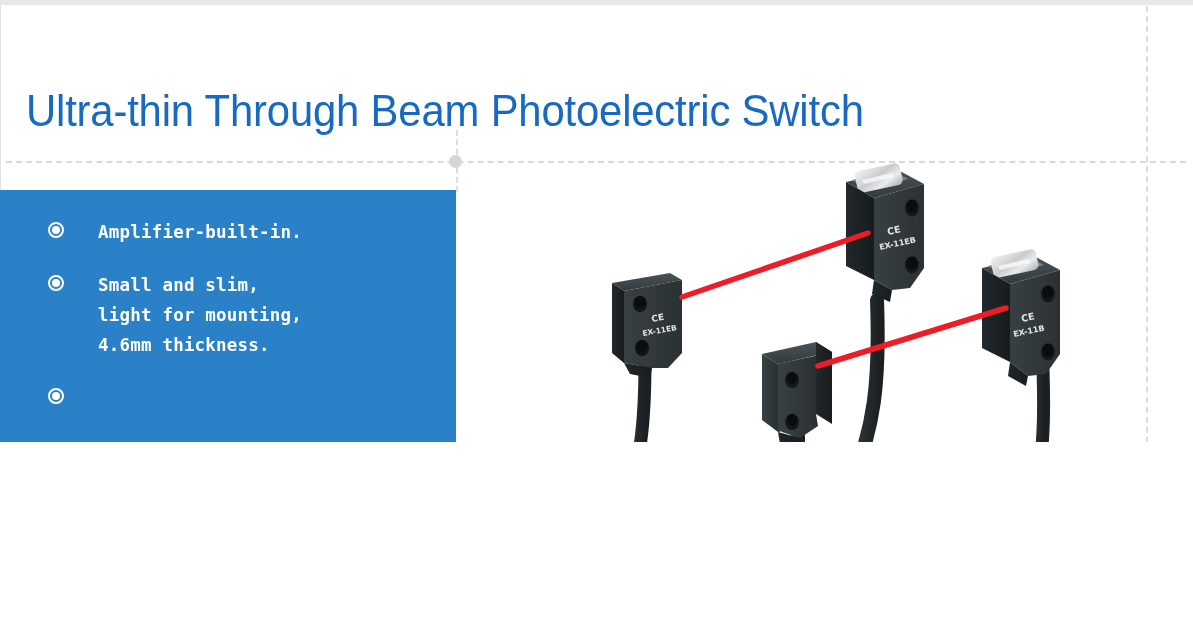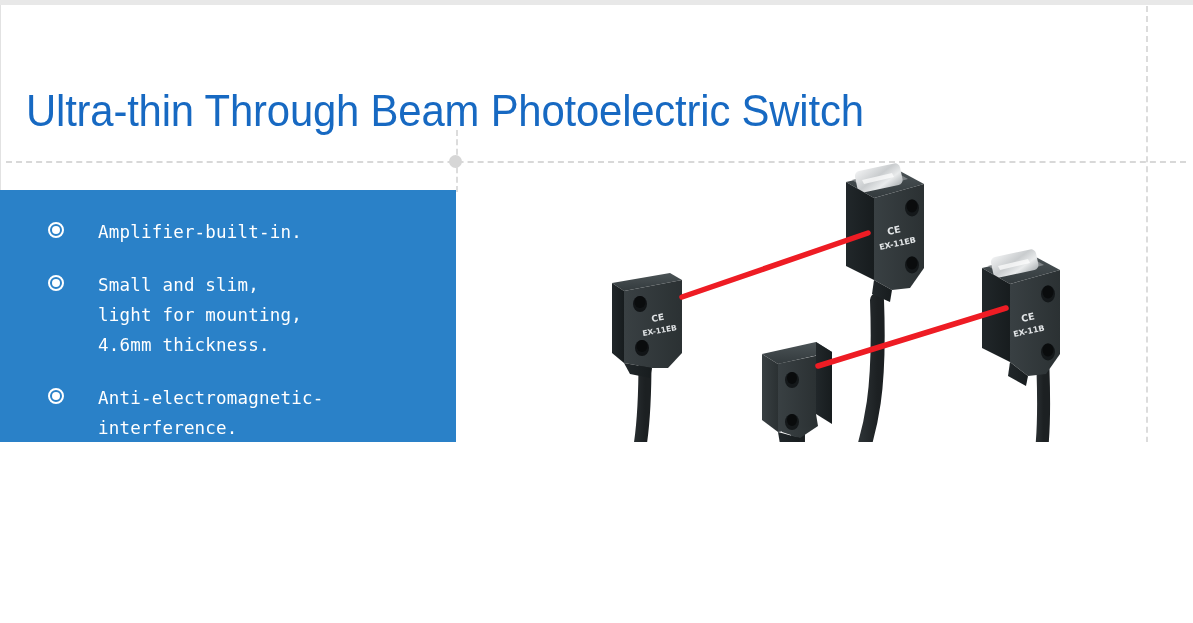--- a/index.html
+++ b/index.html
@@ -64,20 +64,21 @@
   }
 
   
   .feature-panel {
     position: absolute;
     left: 0;
     top: 190px;
     width: 456px;
     height: 384px;
     background: #2a81c8;
+    font-weight: bold;
   }
   .bullet-list {
     position: absolute;
     left: 48px;
     top: 27px;
     width: 400px;
   }
   .bullet-item {
     position: relative;
     display: block;
@@ -149,22 +150,20 @@
       <div class="bullet-item">
         <span class="bullet-marker"></span>
         <span class="bullet-text">Small and slim,
 light for mounting,
 4.6mm thickness.</span>
       </div>
 
 
       <div class="bullet-item">
         <span class="bullet-marker"></span>
-        <span class="bullet-text">Anti-electromagnetic-
- interference.</span>
       </div>
 
     </div>
   </div>
 
   <div class="photo-area">
     <svg width="660" height="483" viewBox="0 0 660 483" xmlns="http://www.w3.org/2000/svg">
       <defs>
         <linearGradient id="gFace" x1="0" y1="0" x2="1" y2="0">
           <stop offset="0" stop-color="#394043"></stop>

